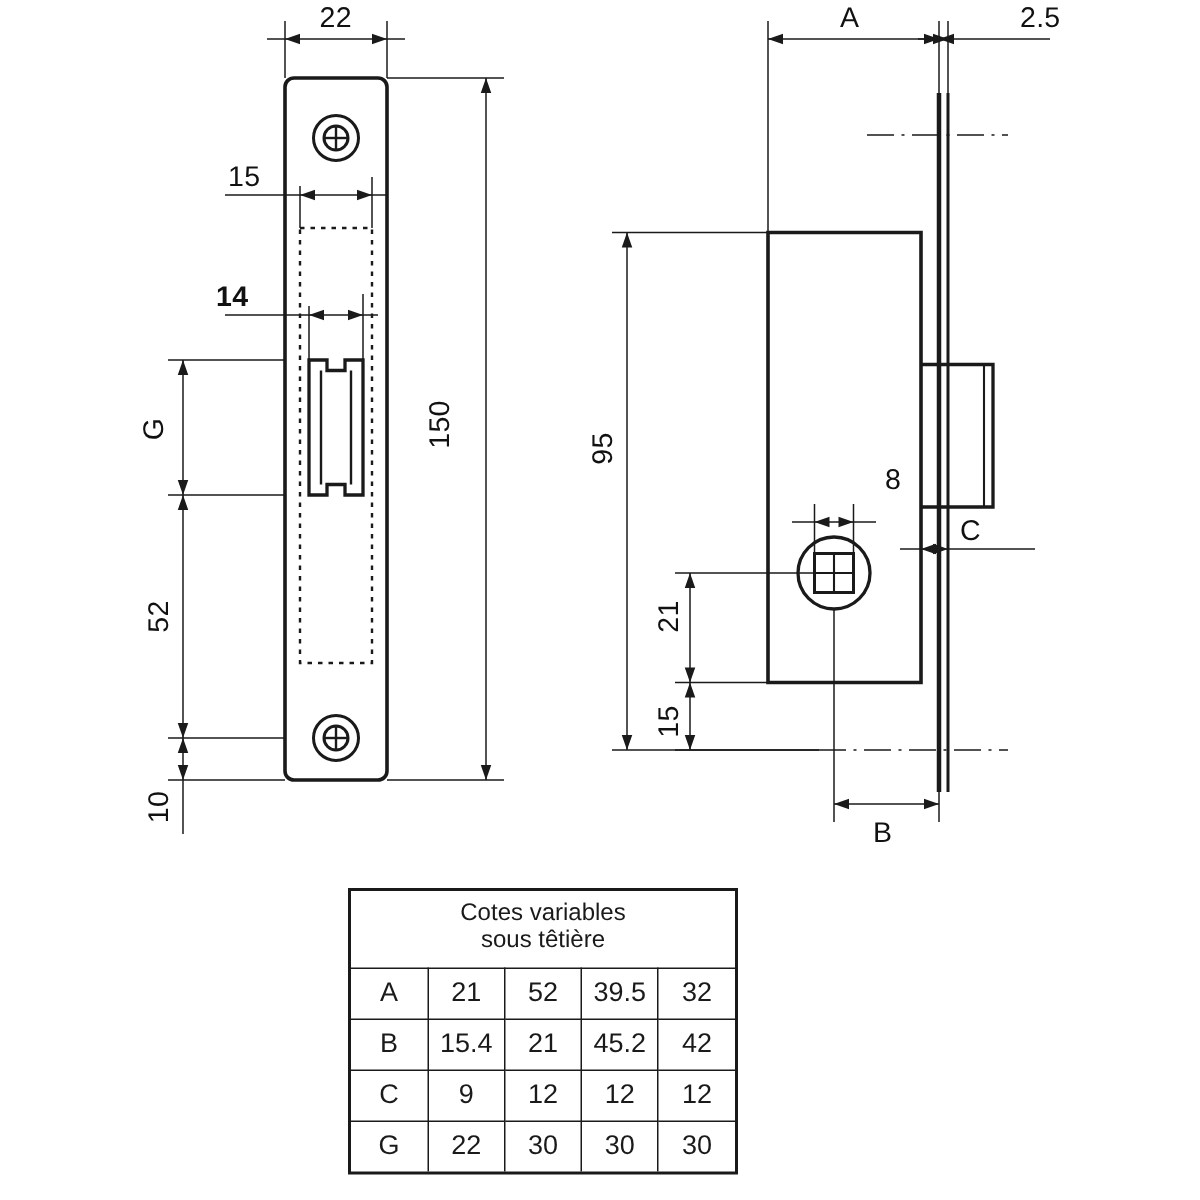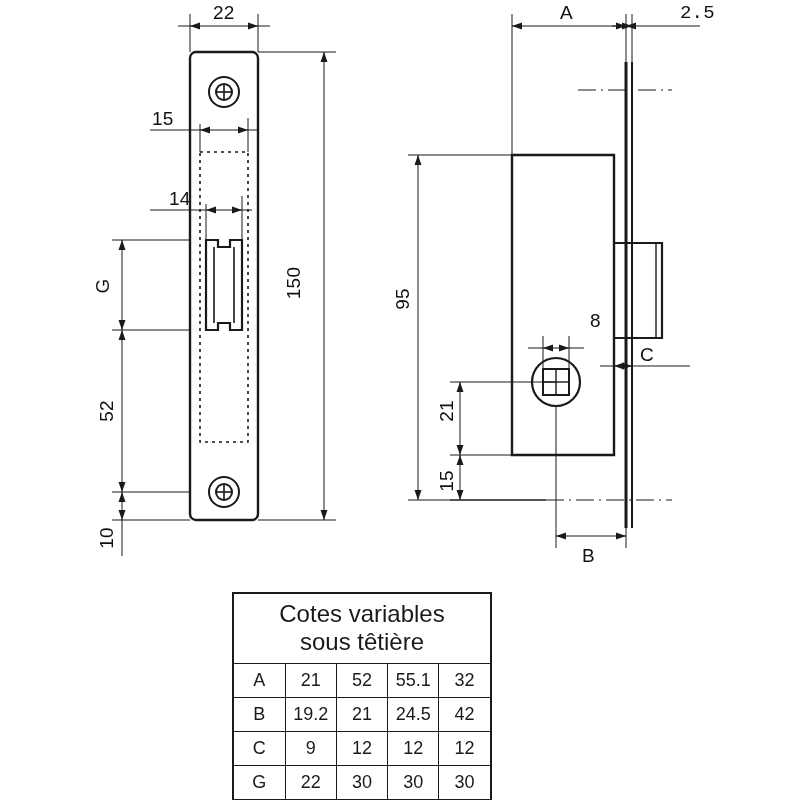--- a/index.html
+++ b/index.html
@@ -56,21 +56,21 @@
     border: 1px solid #1a1a1a;
     text-align: center;
     padding: 4px 0 5px 0;
     height: 24px;
   }
   table.cotes td.hdr {
     border: none;
     border-bottom: 1px solid #1a1a1a;
     padding: 6px 0 8px 0;
     line-height: 1.15;
-    font-size: 24px;
+    font-size: 16px;
   }
   table.cotes td.rowlab {
     width: 20%;
   }
   table.cotes td.val {
     width: 20%;
   }
   table.cotes tr td:first-child { border-left: none; }
   table.cotes tr td:last-child { border-right: none; }
   table.cotes tr:last-child td { border-bottom: none; }
@@ -201,57 +201,57 @@
       <line x1="626" y1="528" x2="626" y2="548" stroke-width="1"></line>
       <line x1="556" y1="536" x2="626" y2="536" stroke-width="1"></line>
       <path d="M556,536 L566,532.5 L566,539.5 Z" fill="#1a1a1a" stroke="none"></path>
       <path d="M626,536 L616,532.5 L616,539.5 Z" fill="#1a1a1a" stroke="none"></path>
 
     </g>
   </svg>
 
   <div class="lbl" style="left:213px; top:2px;">22</div>
   <div class="lbl" style="left:152px; top:108px;">15</div>
-  <div class="lbl" style="left:169px; top:188px;">14</div>
+  <div class="lbl" style="left:144px; top:188px;font-weight:bold;">14</div>
 
   <div class="lbl vert" style="left:278px; top:272px; transform:rotate(-90deg);">150</div>
   <div class="lbl vert" style="left:96px; top:275px; transform:rotate(-90deg);">G</div>
   <div class="lbl vert" style="left:96px; top:400px; transform:rotate(-90deg);">52</div>
   <div class="lbl vert" style="left:96px; top:527px; transform:rotate(-90deg);">10</div>
 
   <div class="lbl" style="left:560px; top:2px;">A</div>
-  <div class="lbl" style="left:680px; top:2px;font-family:Liberation Mono, monospace;">2.5</div>
+  <div class="lbl" style="left:680px; top:2px;">2.5</div>
   <div class="lbl vert" style="left:392px; top:288px; transform:rotate(-90deg);">95</div>
   <div class="lbl" style="left:590px; top:310px;">8</div>
   <div class="lbl" style="left:640px; top:344px;">C</div>
   <div class="lbl vert" style="left:436px; top:400px; transform:rotate(-90deg);">21</div>
   <div class="lbl vert" style="left:436px; top:470px; transform:rotate(-90deg);">15</div>
   <div class="lbl" style="left:582px; top:545px;">B</div>
 
   <div class="tbl-wrap">
     <table class="cotes">
       <tbody>
         <tr>
           <td class="hdr" colspan="5">
             <div>Cotes variables</div>
             <div>sous têtière</div>
           </td>
         </tr>
         <tr>
           <td class="rowlab">A</td>
           <td class="val">21</td>
           <td class="val">52</td>
-          <td class="val">55.1</td>
+          <td class="val">39.5</td>
           <td class="val">32</td>
         </tr>
         <tr>
           <td class="rowlab">B</td>
-          <td class="val">19.2</td>
+          <td class="val">15.4</td>
           <td class="val">21</td>
-          <td class="val">24.5</td>
+          <td class="val">45.2</td>
           <td class="val">42</td>
         </tr>
         <tr>
           <td class="rowlab">C</td>
           <td class="val">9</td>
           <td class="val">12</td>
           <td class="val">12</td>
           <td class="val">12</td>
         </tr>
         <tr>

